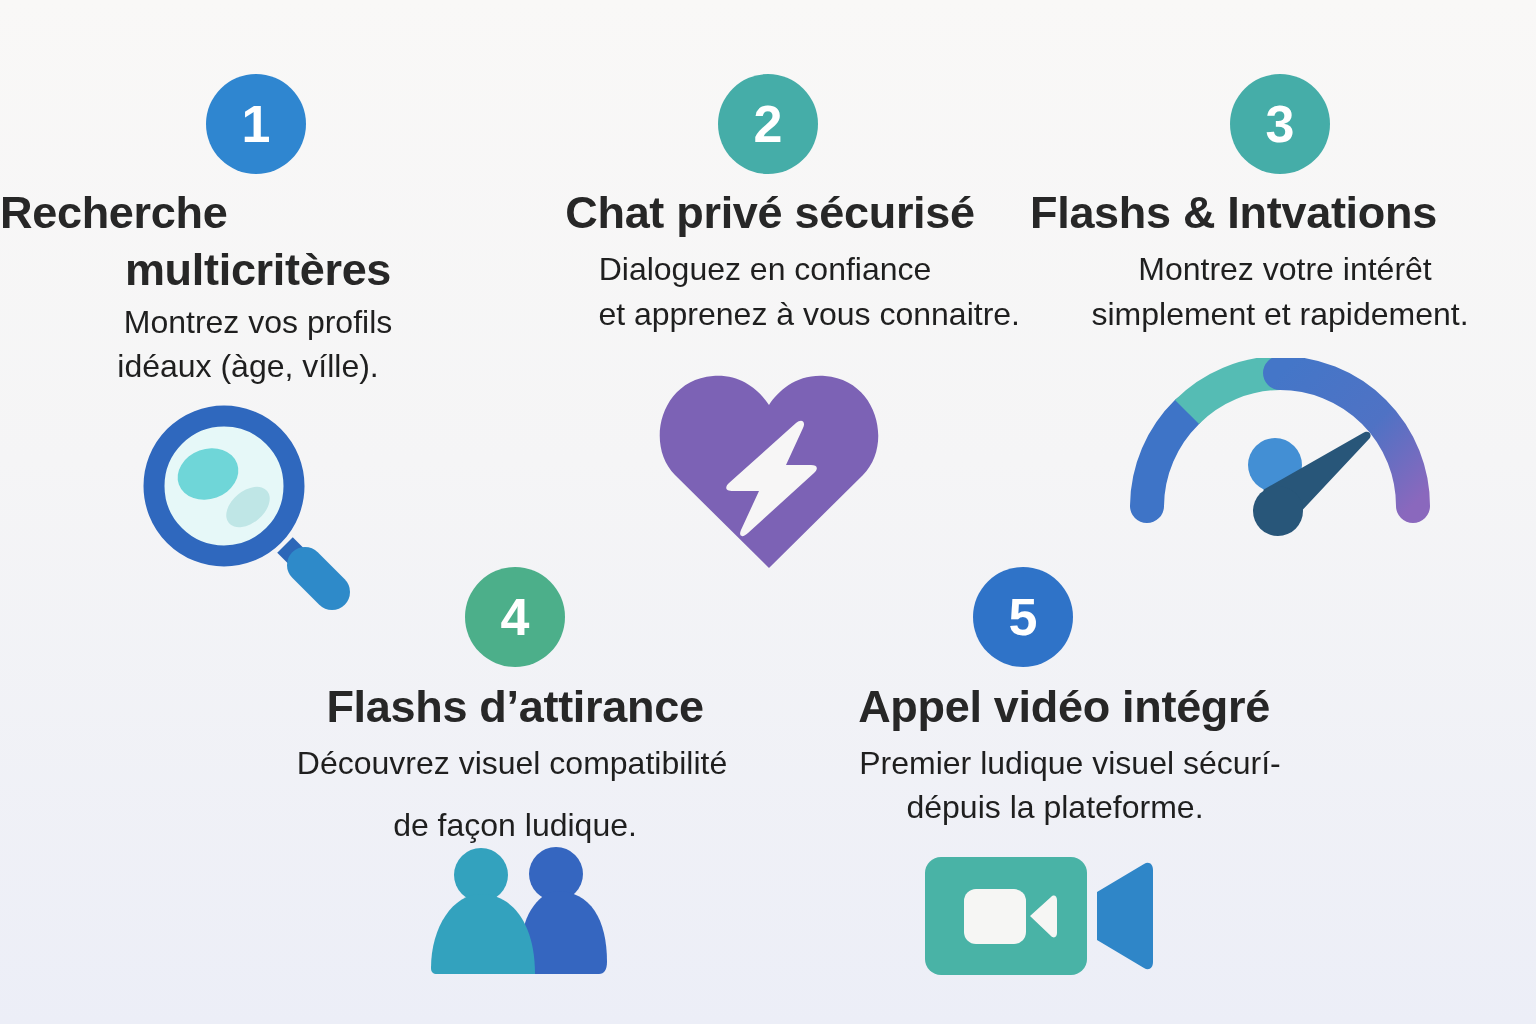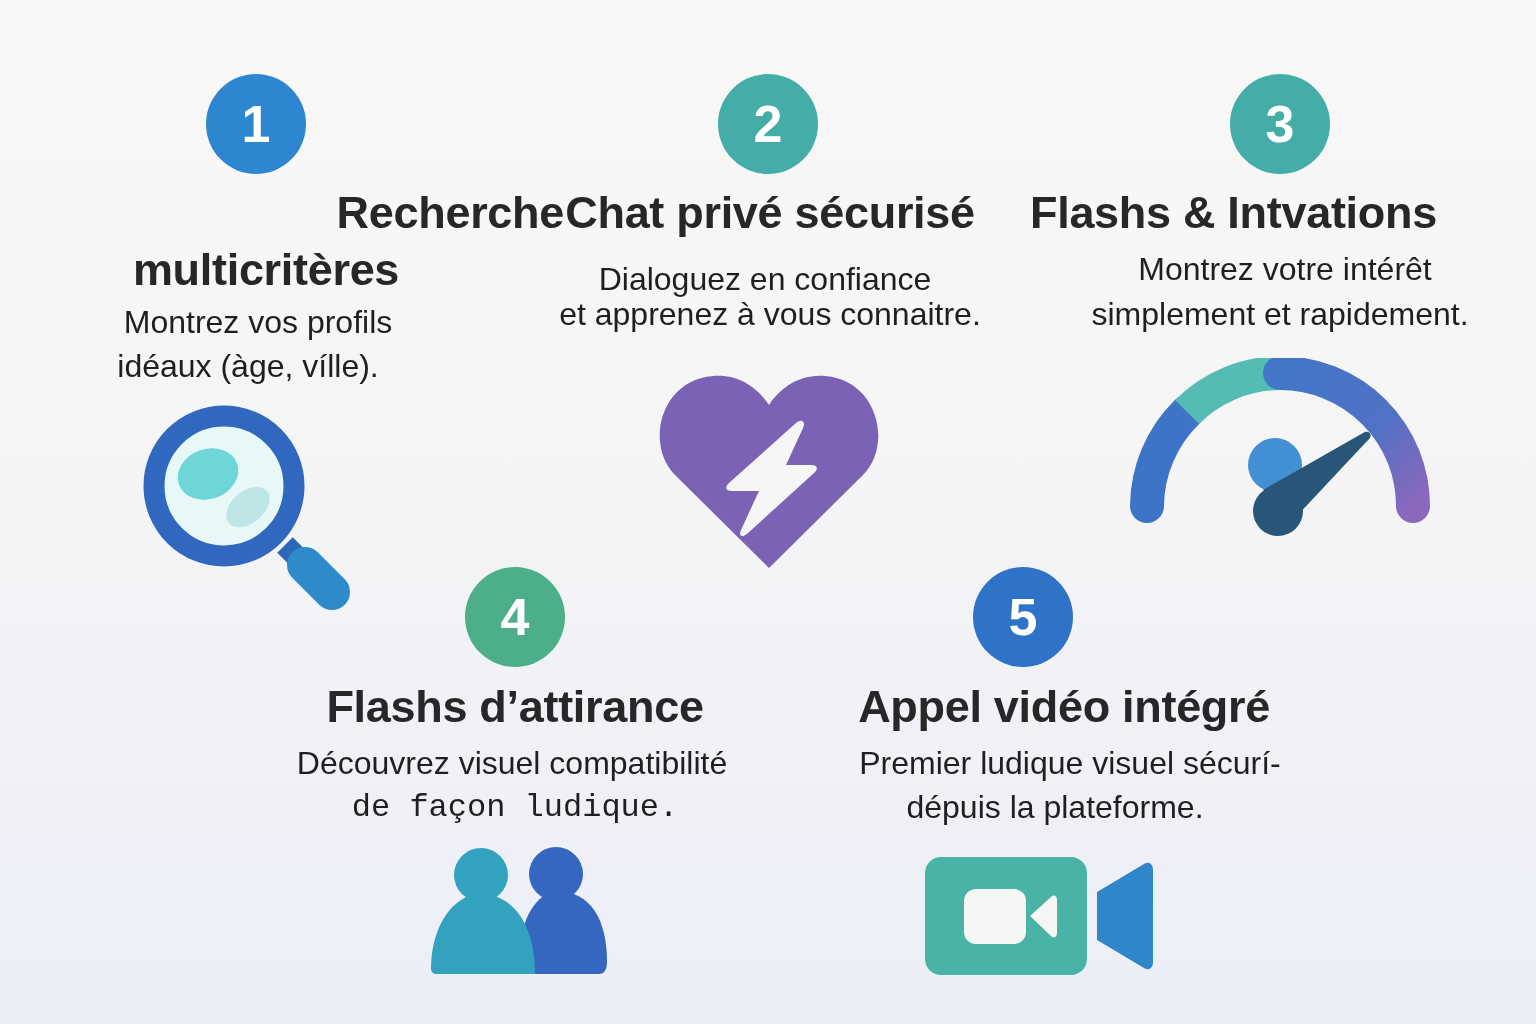--- a/index.html
+++ b/index.html
@@ -25,38 +25,38 @@
     white-space: nowrap; text-align: center;
     font-family: "Liberation Sans", "DejaVu Sans", sans-serif;
   }
   .icon { position: absolute; }
 </style>
 </head>
 <body>
 
 <div class="feature">
   <div class="badge" style="left:206px;top:74px;background:#2f86d0;">1</div>
-  <div class="title" style="left:0;width:516px;top:184px;text-align:right;padding-left:48px;">Recherche</div>
-  <div class="title" style="left:0;width:516px;top:241px;text-align:center;padding-left:8px;">multicritères</div>
+  <div class="title" style="left:0;width:516px;top:184px;text-align:left;">Recherche</div>
+  <div class="title" style="left:0;width:516px;top:241px;text-align:center;">multicritères</div>
   <div class="desc" style="left:0;width:516px;top:300px;">Montrez vos profils</div>
   <div class="desc" style="left:0;width:496px;top:344px;">idéaux (àge, vílle).</div>
   <svg class="icon" style="left:140px;top:400px;" width="220" height="215" viewBox="0 0 220 215">
     <line x1="145" y1="145" x2="185" y2="185" stroke="#2c67b8" stroke-width="22"></line>
     <line x1="165" y1="165" x2="192" y2="192" stroke="#2e8ac9" stroke-width="36" stroke-linecap="round"></line>
     <circle cx="84" cy="86" r="70" fill="#e6f8f8" stroke="#2f68be" stroke-width="21"></circle>
     <ellipse cx="68" cy="74" rx="31" ry="25" fill="#6fd6d8" transform="rotate(-20 68 74)"></ellipse>
     <ellipse cx="108" cy="107" rx="25" ry="16" fill="#bfe6e6" transform="rotate(-40 108 107)"></ellipse>
   </svg>
 </div>
 
 <div class="feature">
   <div class="badge" style="left:718px;top:74px;background:#45ada8;">2</div>
   <div class="title" style="left:520px;width:500px;top:184px;text-align:center;">Chat privé sécurisé</div>
-  <div class="desc" style="left:520px;width:490px;top:247px;margin-top:10px;">Dialoguez en confiance</div>
-  <div class="desc" style="left:520px;width:500px;top:292px;">et apprenez à vous connaitre.</div>
+  <div class="desc" style="left:520px;width:490px;top:247px;">Dialoguez en confiance</div>
+  <div class="desc" style="left:520px;width:500px;top:292px;text-align:right;">et apprenez à vous connaitre.</div>
   <svg class="icon" style="left:655px;top:370px;" width="228" height="200" viewBox="0 0 228 200">
     <path d="M114 198 L20 105 C-10 75 5 10 58 6 C86 4 104 20 114 35 C124 20 142 4 170 6 C223 10 238 75 208 105 Z" fill="#7c62b5"></path>
     <path d="M148 58 C151 52 147 48 141 53 L74 113 C69 118 71 121 78 121 L104 121 L86 160 C83 167 88 168 93 163 L159 103 C164 98 162 95 156 95 L131 95 Z" fill="#f7f6f6"></path>
   </svg>
 </div>
 
 <div class="feature">
   <div class="badge" style="left:1230px;top:74px;background:#45ada8;">3</div>
   <div class="title" style="left:1030px;width:506px;top:184px;text-align:left;">Flashs &amp; Intvations</div>
   <div class="desc" style="left:1030px;width:510px;top:247px;">Montrez votre intérêt</div>
@@ -75,21 +75,21 @@
     <circle cx="160" cy="107" r="27" fill="#438fd4"></circle>
     <path d="M148 132 L248 75 C254 71 258 77 254 81 L180 160 Z" fill="#285679"></path>
     <circle cx="163" cy="153" r="25" fill="#285679"></circle>
   </svg>
 </div>
 
 <div class="feature">
   <div class="badge" style="left:465px;top:567px;background:#4caf8a;">4</div>
   <div class="title" style="left:265px;width:500px;top:678px;text-align:center;">Flashs d’attirance</div>
   <div class="desc" style="left:262px;width:500px;top:741px;">Découvrez visuel compatibilité</div>
-  <div class="desc" style="left:265px;width:500px;top:785px;font-family:Liberation Mono, monospace;">de façon ludique.</div>
+  <div class="desc" style="left:265px;width:500px;top:803px;">de façon ludique.</div>
   <svg class="icon" style="left:425px;top:842px;" width="190" height="140" viewBox="0 0 190 140">
     <circle cx="131" cy="32" r="27" fill="#3566c0"></circle>
     <path d="M96 132 L96 108 C96 68 118 50 131 49 C166 49 182 78 182 120 C182 128 179 132 174 132 Z" fill="#3566c0"></path>
     <circle cx="56" cy="33" r="27" fill="#33a2be"></circle>
     <path d="M6 126 C6 85 28 52 56 52 C86 52 110 80 110 132 L12 132 C8 132 6 130 6 126 Z" fill="#33a2be"></path>
   </svg>
 </div>
 
 <div class="feature">
   <div class="badge" style="left:973px;top:567px;background:#2f73c8;">5</div>

